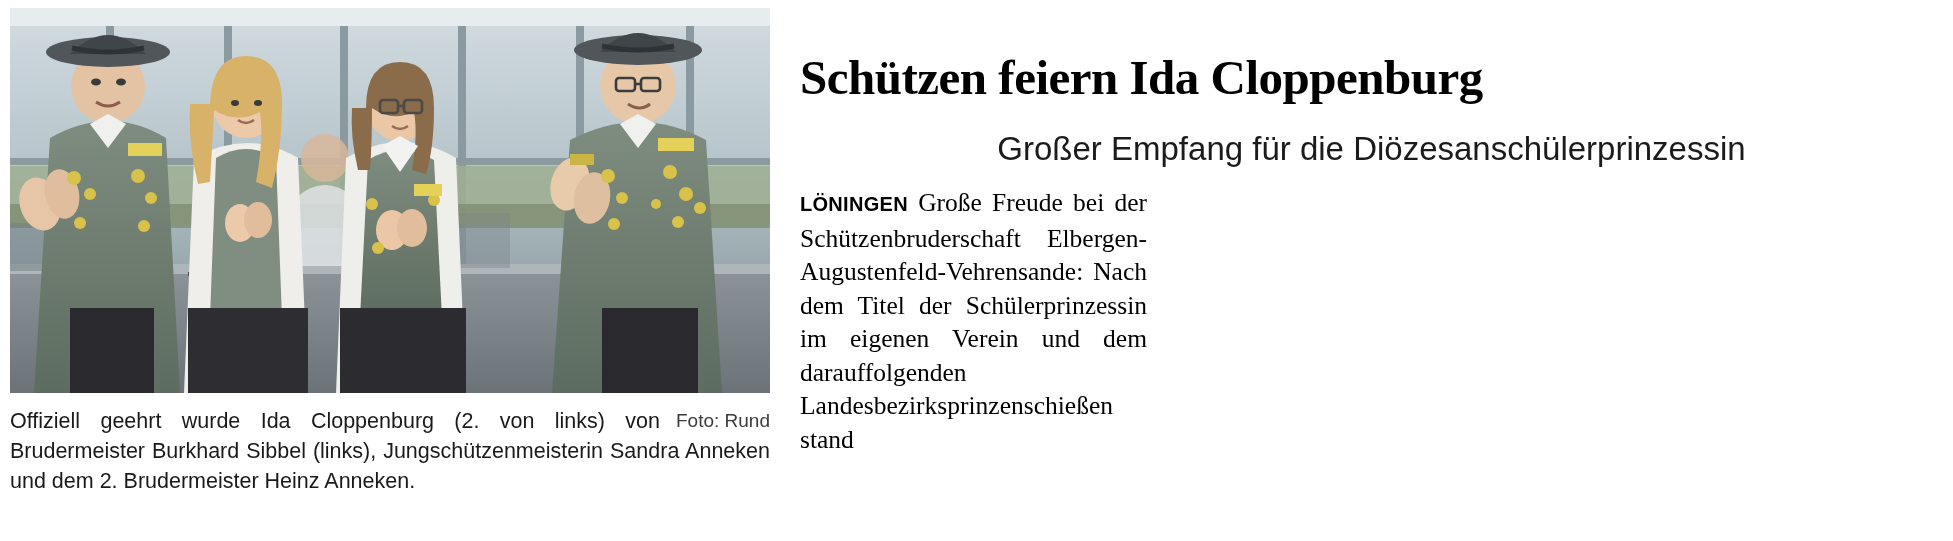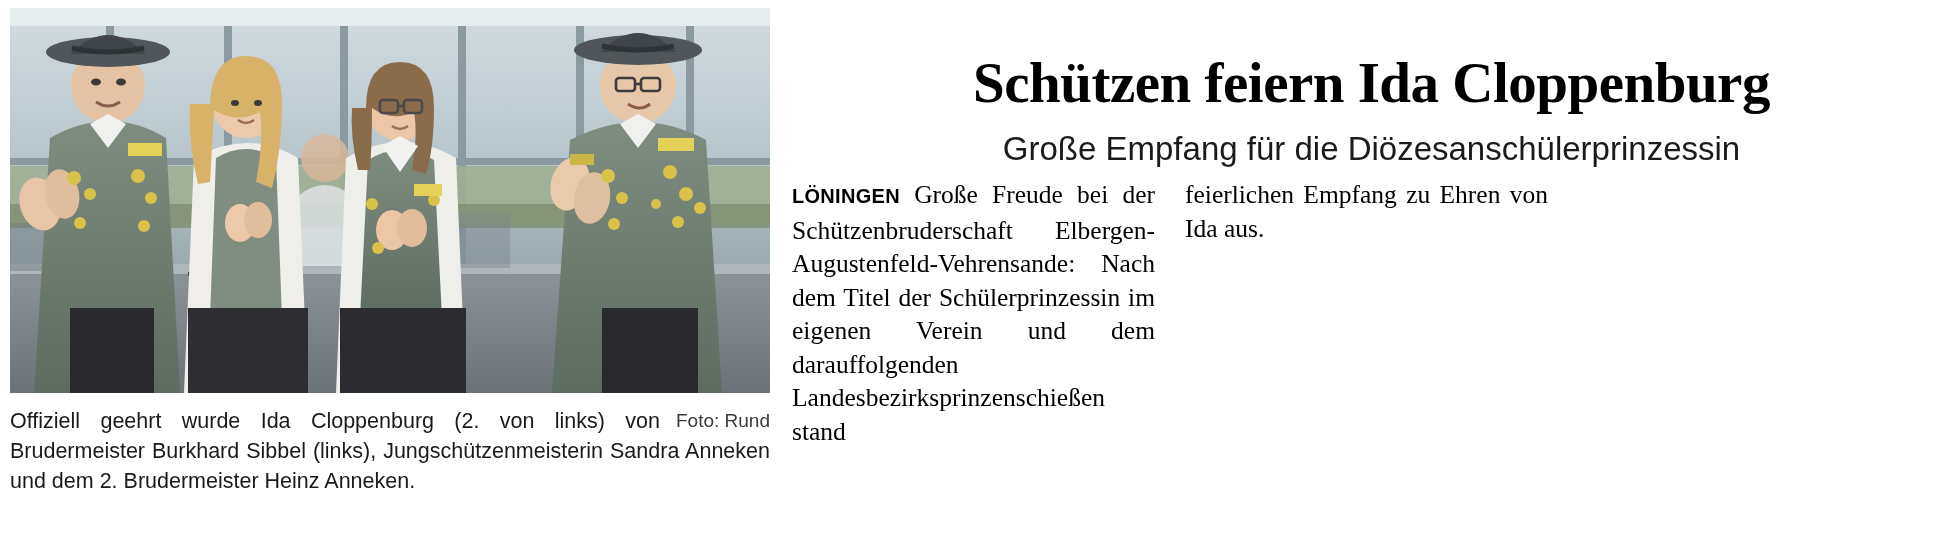--- a/index.html
+++ b/index.html
@@ -57,24 +57,23 @@
     float: right;
     margin-left: 16px;
   }
 
   
   .headline {
     position: absolute;
     left: 800px;
     top: 12px;
     width: 1143px;
-    text-align: center;
     font-family: "Liberation Serif", serif;
     font-weight: bold;
-    font-size: 57px;
+    font-size: 49px;
     line-height: 66px;
     letter-spacing: -0.5px;
     color: #000000;
   }
   .subhead {
     position: absolute;
     left: 800px;
     top: 100px;
     width: 1143px;
     text-align: center;
@@ -98,21 +97,21 @@
     width: 363px;
     font-family: "Liberation Serif", serif;
     font-size: 25.5px;
     line-height: 33.5px;
     text-align: justify;
     text-justify: inter-word;
     color: #000000;
     hyphens: auto;
   }
   .col p {
-    margin: 0;
+    margin: 8px;
   }
   .col p + p {
     text-indent: 22px;
   }
   .dateline {
     font-family: "Liberation Sans", sans-serif;
     font-weight: bold;
     font-size: 20px;
     letter-spacing: 0.3px;
   }
@@ -284,30 +283,29 @@
       </svg>
     </div>
 
     <div class="caption">
       <span class="credit">Foto: Rund</span>
       <span class="caption-text">Offiziell geehrt wurde Ida Cloppenburg (2. von links) von Brudermeister Burkhard Sibbel (links), Jungschützenmeisterin Sandra Anneken und dem 2. Brudermeister Heinz Anneken.</span>
     </div>
   </div>
 
   <h1 class="headline">Schützen feiern Ida Cloppenburg</h1>
-  <h2 class="subhead">Große Empfang für die Diözesanschülerprinzessin</h2>
+  <h2 class="subhead">Großer Empfang für die Diözesanschülerprinzessin</h2>
 
   <div class="cols">
 
     <div class="col">
       <p>
         <span class="dateline">LÖNINGEN</span>
         <span>Große Freude bei der Schützenbruderschaft Elbergen-Augustenfeld-Vehrensande: Nach dem Titel der Schülerprinzessin im eigenen Verein und dem darauffolgenden Landesbezirksprinzenschießen stand</span>
       </p>
     </div>
 
 
     <div class="col">
-      <p>feierlichen Empfang zu Ehren von Ida aus.</p>
     </div>
 
   </div>
 </div>
 
 </body></html>

